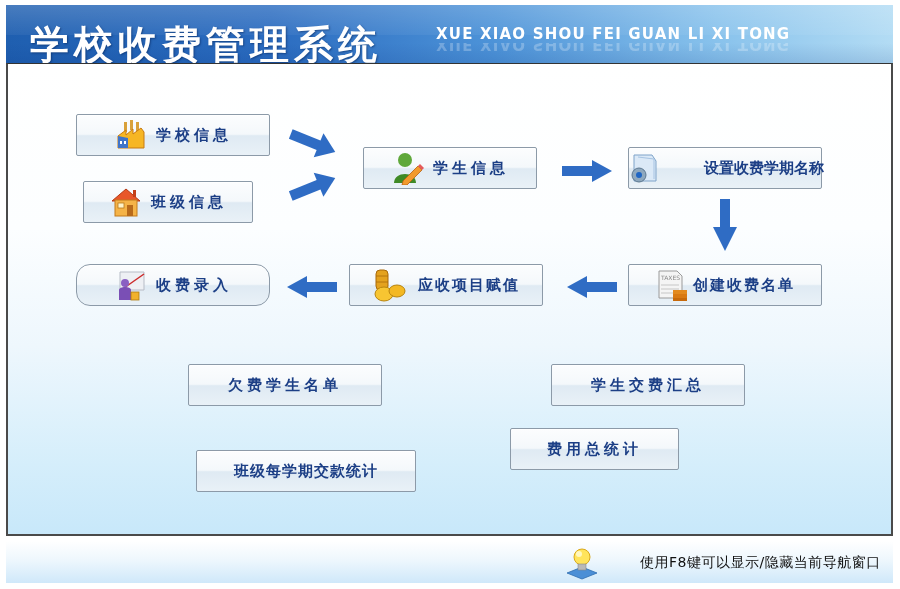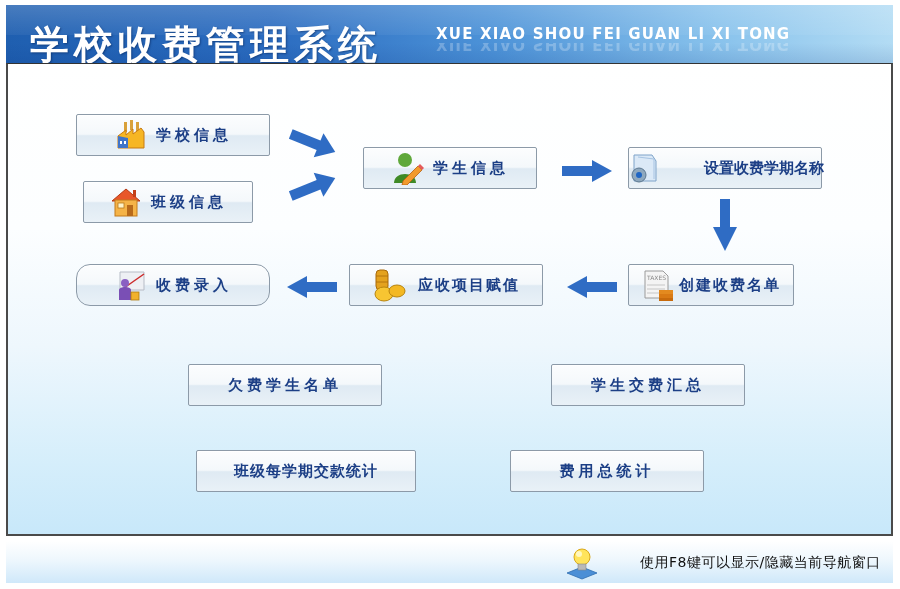--- a/index.html
+++ b/index.html
@@ -156,21 +156,21 @@
     </svg>
   </span>
   <span class="label tight">设置收费学期名称</span>
 </div>
 
 <svg class="arrow" style="left:713px; top:199px;" width="24" height="52" viewBox="0 0 24 52">
   <rect x="7" y="0" width="10" height="30" fill="#2f6cc4"></rect>
   <path d="M0 28 L24 28 L12 52 Z" fill="#2f6cc4"></path>
 </svg>
 
-<div class="btn" style="left:628px; top:264px; width:166px;">
+<div class="btn" style="left:628px; top:264px; width:194px;">
   <span class="icon" style="margin-right:4px;">
     <svg width="34" height="34" viewBox="0 0 34 34">
       <path d="M4 3 L22 3 L27 8 L27 30 L4 30 Z" fill="#f4f4f4" stroke="#9a9a9a" stroke-width="1"></path>
       <text x="6" y="12" font-size="6" fill="#888" font-family="DejaVu Sans, sans-serif">TAXES</text>
       <line x1="6" y1="17" x2="24" y2="17" stroke="#bbb" stroke-width="0.8"></line>
       <line x1="6" y1="21" x2="24" y2="21" stroke="#bbb" stroke-width="0.8"></line>
       <line x1="6" y1="25" x2="24" y2="25" stroke="#bbb" stroke-width="0.8"></line>
       <rect x="18" y="22" width="14" height="4" fill="#e38a1f"></rect>
       <rect x="18" y="26" width="14" height="4" fill="#d97a14"></rect>
       <rect x="18" y="30" width="14" height="3" fill="#c76a0c"></rect>
@@ -217,21 +217,21 @@
 
 <div class="btn" style="left:188px; top:364px; width:194px;">
   <span class="label">欠费学生名单</span>
 </div>
 <div class="btn" style="left:510px; top:364px; width:194px;margin-left:41px;">
   <span class="label">学生交费汇总</span>
 </div>
 <div class="btn" style="left:196px; top:450px; width:220px;">
   <span class="label mid" style="letter-spacing:1px;">班级每学期交款统计</span>
 </div>
-<div class="btn" style="left:510px; top:450px; width:194px;">
+<div class="btn" style="left:510px; top:428px; width:169px;">
   <span class="label">费用总统计</span>
 </div>
 
 <div class="bottombar"></div>
 <div class="tip">
   <span class="bulb">
     <svg width="34" height="34" viewBox="0 0 34 34">
       <path d="M2 27 L17 21 L32 27 L17 33 Z" fill="#4b8fd6" stroke="#2d6cb0" stroke-width="0.8"></path>
       <circle cx="17" cy="11" r="8" fill="#ffe45c" stroke="#d9a91c" stroke-width="1"></circle>
       <circle cx="14" cy="8" r="3" fill="#fff7c0"></circle>

